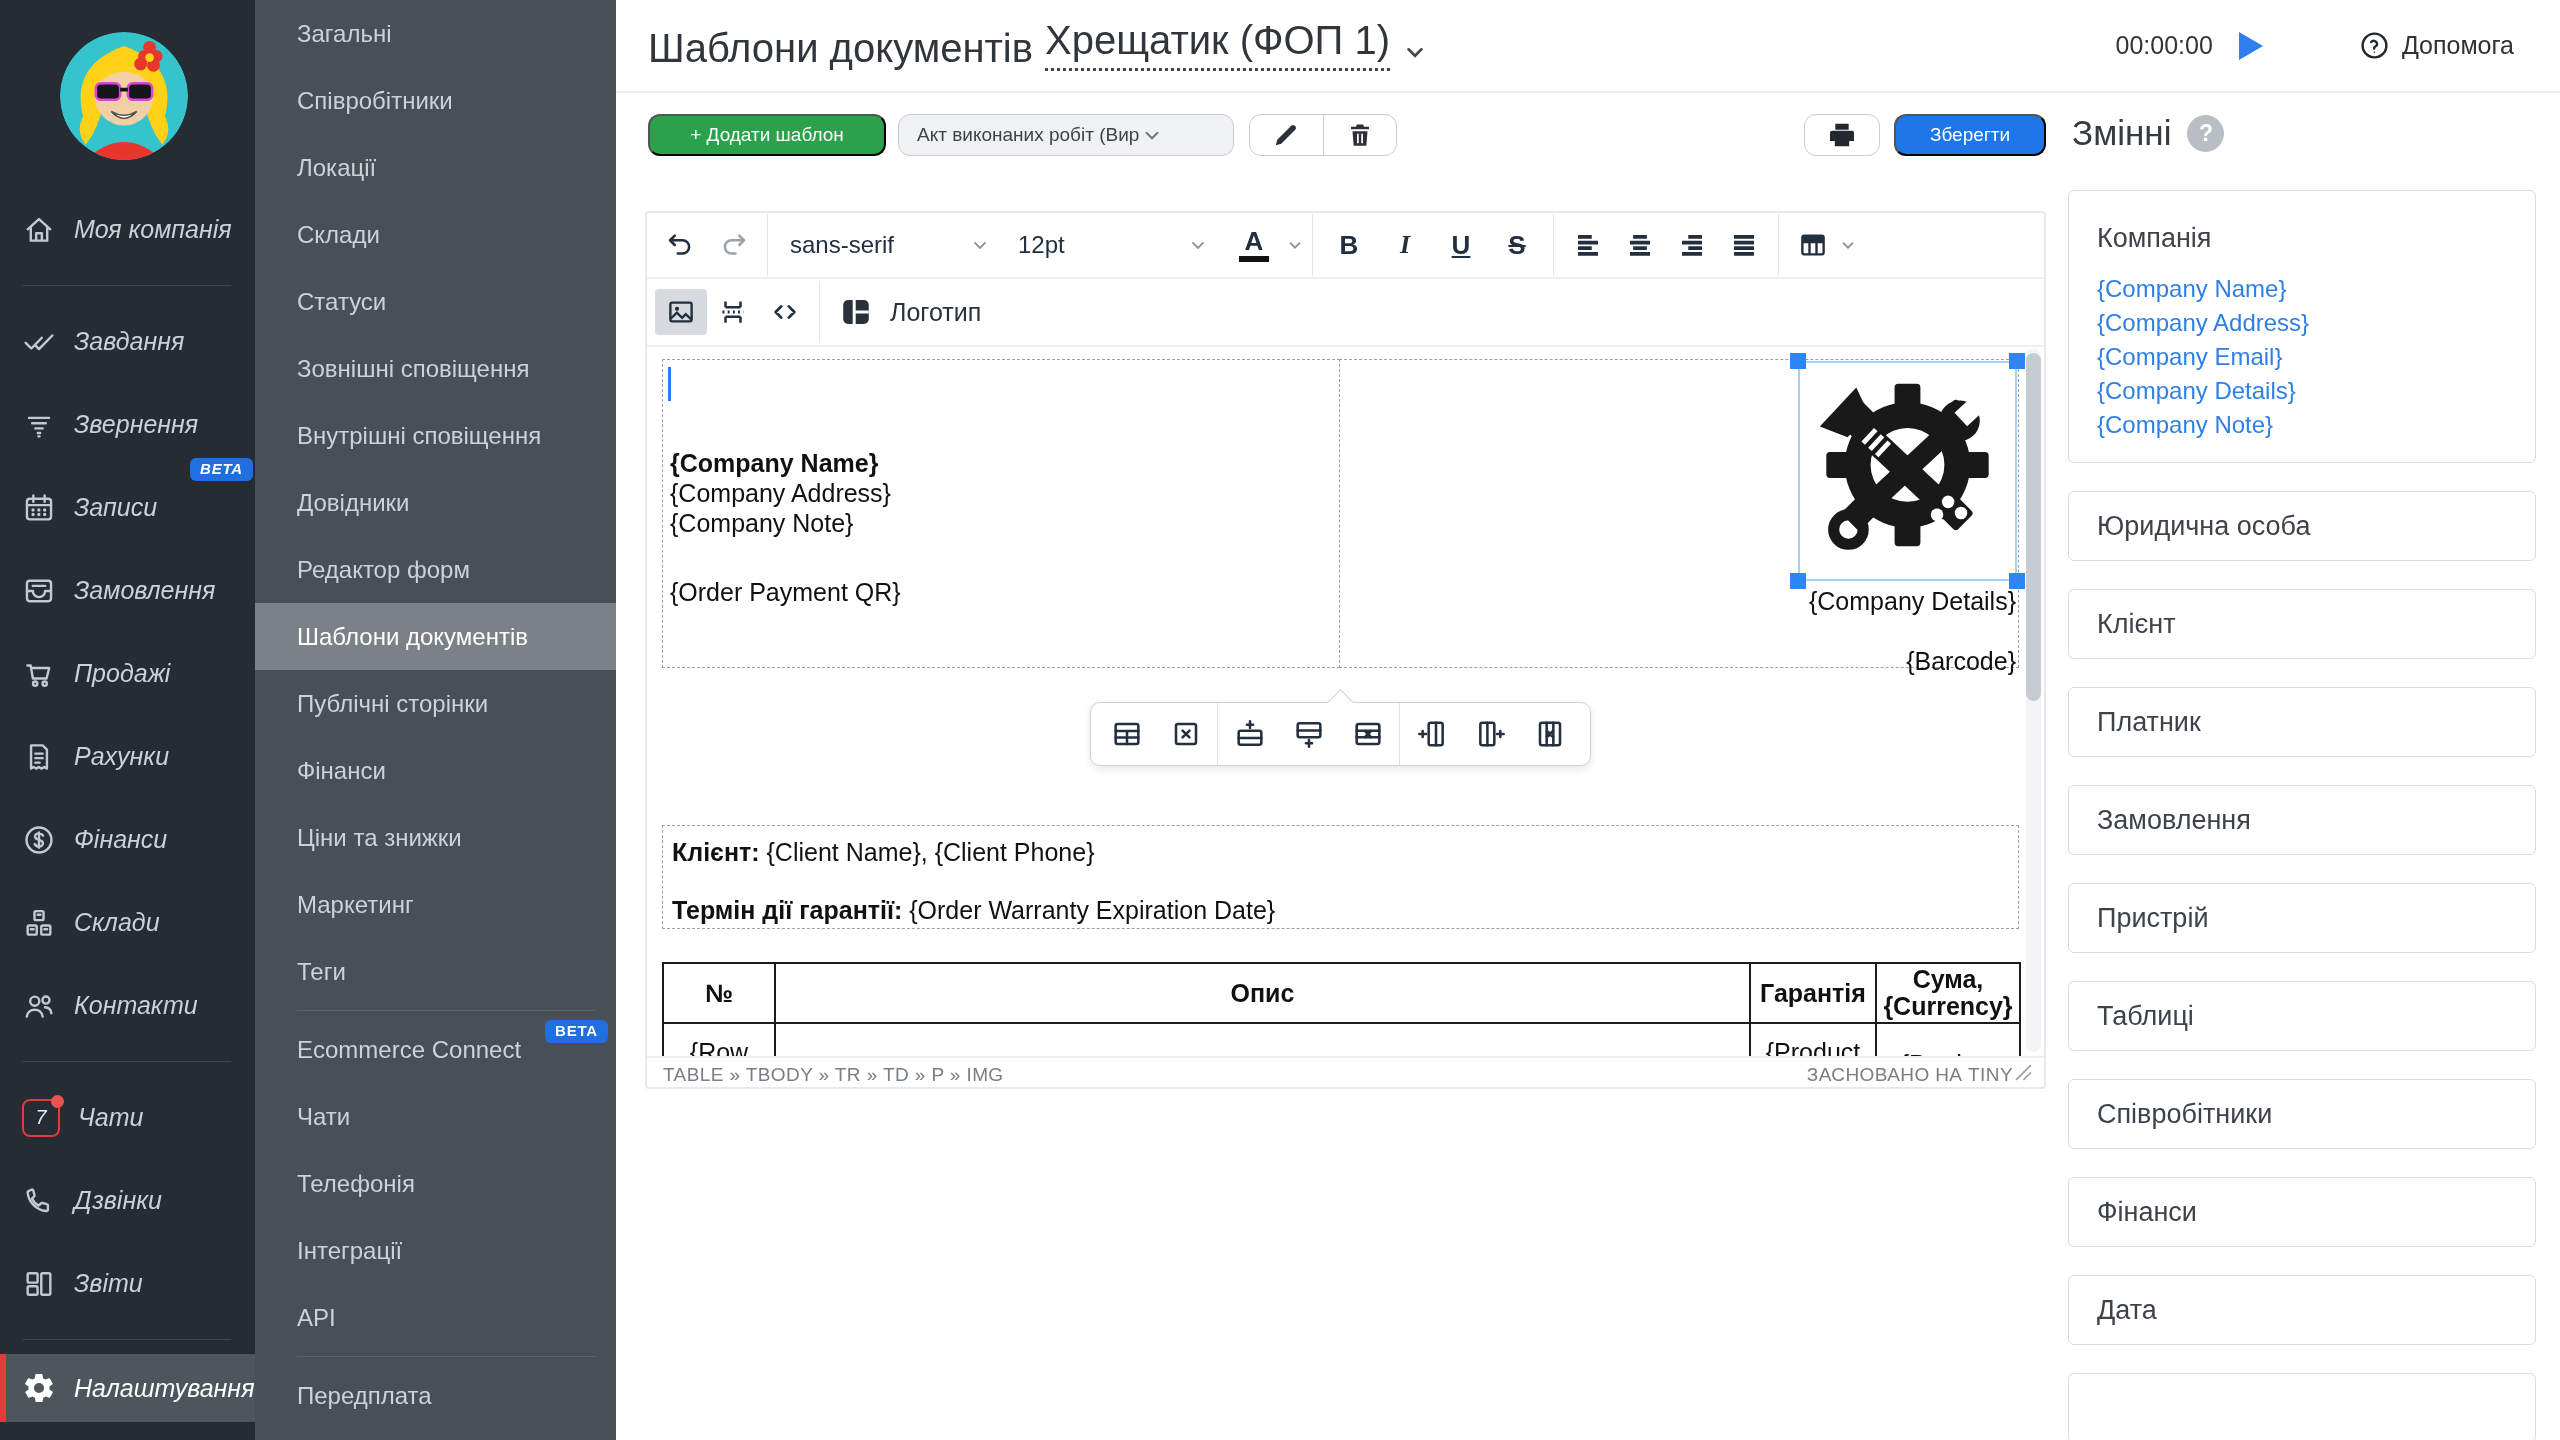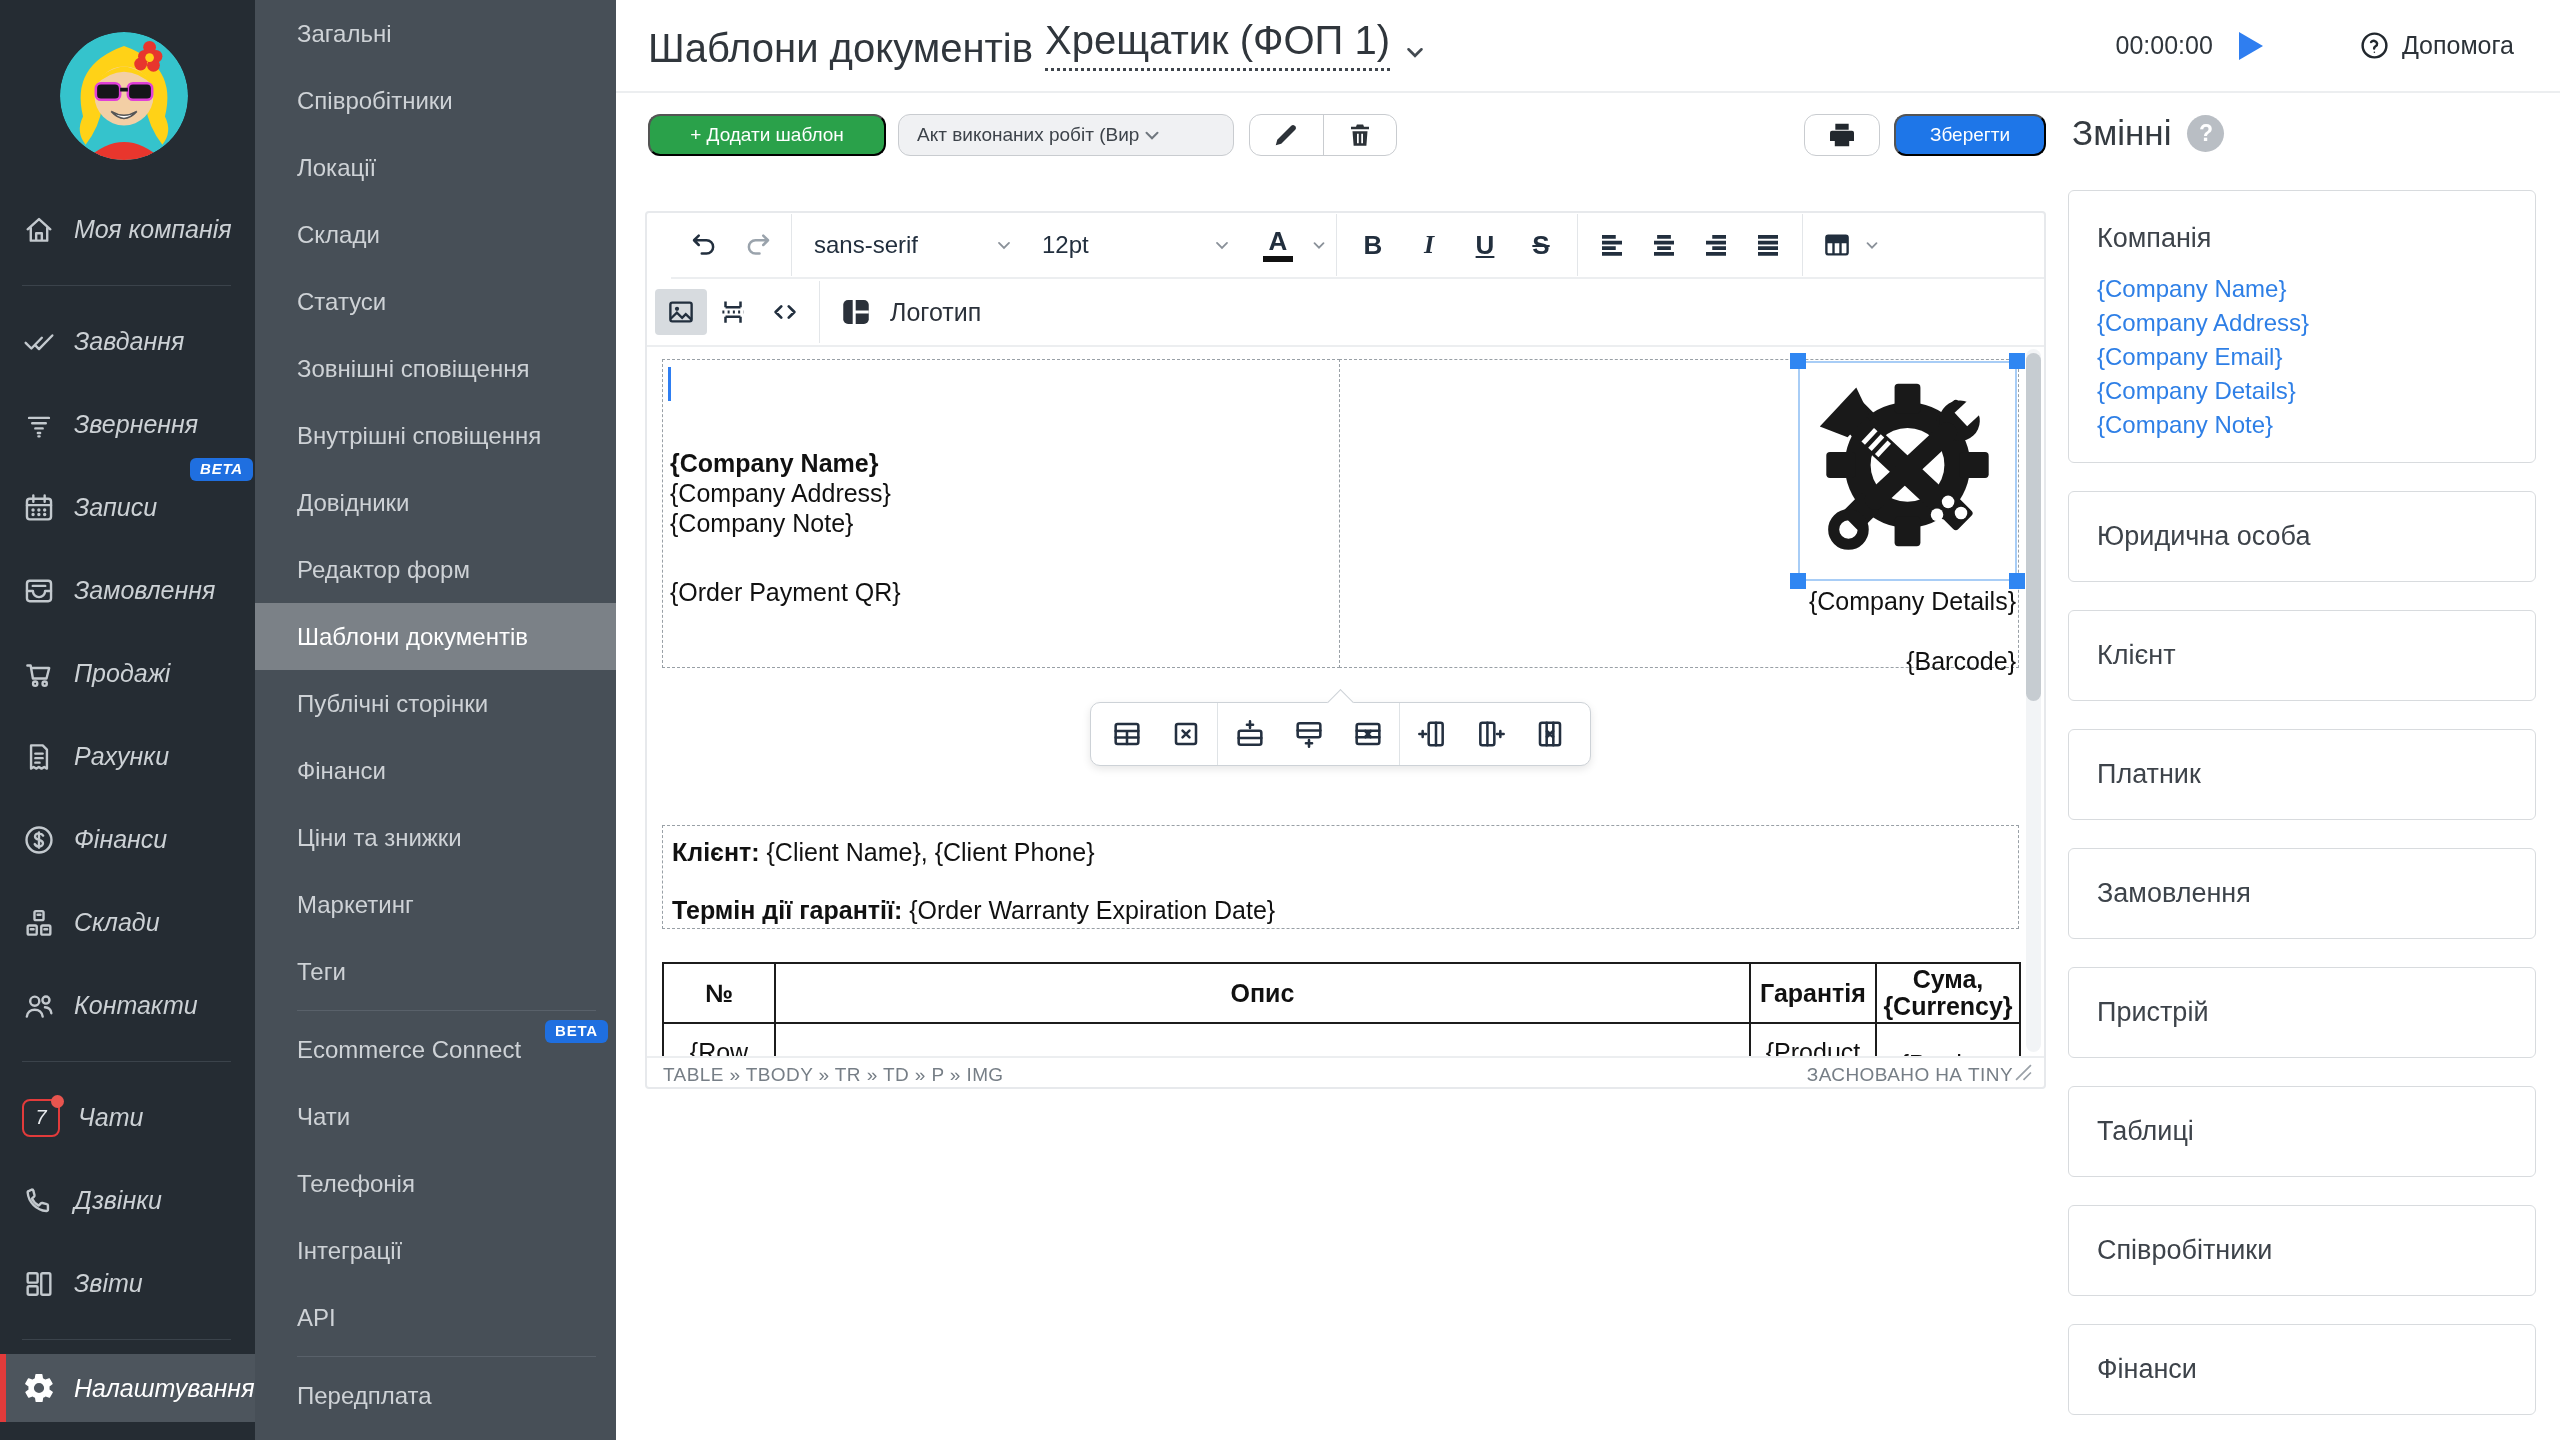--- a/index.html
+++ b/index.html
@@ -56,21 +56,21 @@
   .btn-group .gbtn + .gbtn{border-left:1px solid #c9ccd0;}
   .gbtn svg{width:30px;height:30px;}
   .btn-print{left:1804px;width:76px;background:#fff;border:1px solid #c9ccd0;color:#22282e;}
   .btn-print svg{width:32px;height:32px;}
   .btn-save{left:1894px;width:152px;background:#1e76e8;color:#fff;}
 
   
   .editor{position:absolute;left:645px;top:211px;width:1401px;height:878px;box-sizing:border-box;
           border:2px solid #e7e9ec;border-radius:4px;background:#fff;}
   .tb{display:flex;align-items:center;box-sizing:border-box;border-bottom:2px solid #eceef0;padding:0 8px;color:#222f3e;}
-  .tb1{height:66px;margin-left:24px;}
+  .tb1{height:66px;}
   .tb2{height:68px;}
   .tbtn{height:46px;min-width:52px;display:flex;align-items:center;justify-content:center;border-radius:4px;cursor:pointer;color:#222f3e;}
   .tbtn svg{width:30px;height:30px;}
   .tbtn.disabled{color:#9aa3ac;}
   .tsep{width:1px;height:62px;background:#e3e6e9;margin:0 8px;flex:0 0 1px;}
   .tsel{display:flex;align-items:center;justify-content:space-between;padding:0 14px;font-size:24px;color:#222f3e;cursor:pointer;}
   .tsel .chev{width:20px;height:20px;color:#8a9199;}
   .fontsel{width:200px;}
   .sizesel{width:190px;}
   .colorbtn{flex-direction:column;gap:2px;padding:4px 6px;}
@@ -133,21 +133,21 @@
   .grip svg{width:17px;height:17px;color:#9aa1a8;}
 
   
   .varpanel{position:absolute;left:2052px;top:93px;width:508px;bottom:0;overflow:hidden;background:#fff;}
   .var-head{display:flex;align-items:center;gap:16px;margin:20px 0 0 20px;}
   .var-title{font-size:35px;font-weight:500;color:#353b41;}
   .qbadge{width:37px;height:37px;border-radius:50%;background:#b9bec4;color:#fff;font-size:23px;font-weight:bold;
           display:flex;align-items:center;justify-content:center;cursor:pointer;}
   .cards{margin:37px 24px 0 16px;}
   .card{box-sizing:border-box;border:1px solid #d8dbde;border-radius:6px;background:#fff;margin-bottom:28px;width:468px;}
-  .card.simple{height:91px;display:flex;align-items:center;padding-left:28px;font-size:27px;color:#3d434a;cursor:pointer;}
+  .card.simple{height:70px;display:flex;align-items:center;padding-left:28px;font-size:27px;color:#3d434a;cursor:pointer;}
   .card.expanded{padding:32px 28px 20px;}
   .card.expanded .card-label{font-size:27px;color:#3d434a;margin-bottom:18px;}
   .vlink{font-size:24px;color:#2e7fe6;line-height:34px;cursor:pointer;}
 </style>
 </head>
 <body>
 
 <div class="app">
 
   <nav class="sidebar1">

